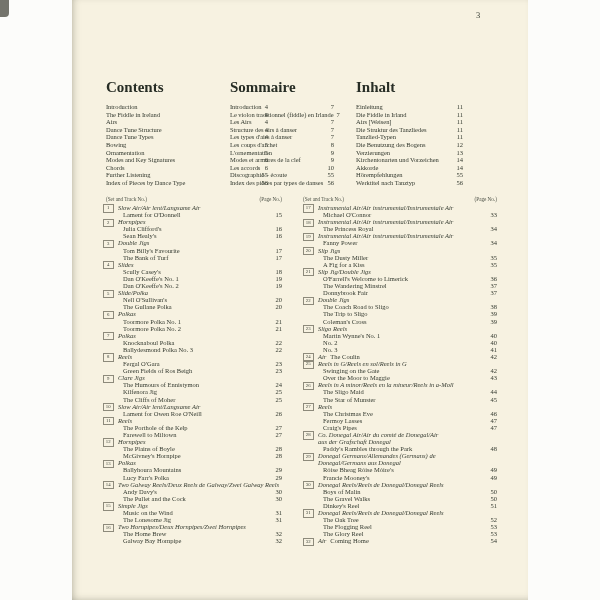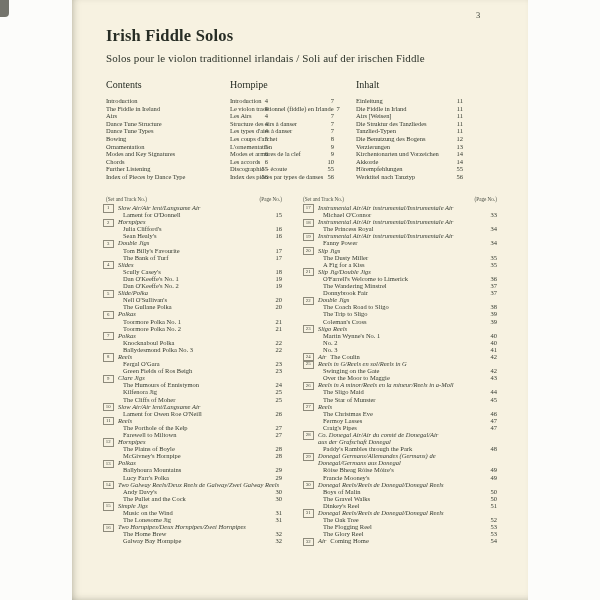--- a/index.html
+++ b/index.html
@@ -26,21 +26,21 @@
     white-space:nowrap;
   }
   .subtitle{
     position:absolute;left:34px;top:52px;
     font-size:11px;color:#2e342b;white-space:nowrap;letter-spacing:.1px;
   }
   .ccol{position:absolute;top:79px;}
   .ccol-1{left:34px;width:162px;}
   .ccol-2{left:158px;width:104px;}
   .ccol-3{left:284px;width:107px;}
-  .chead{font-size:10px;font-weight:normal;color:#272d25;margin-bottom:7px;}
+  .chead{font-size:15px;font-weight:bold;color:#272d25;margin-bottom:7px;}
   .crow{display:flex;justify-content:space-between;font-size:6.5px;line-height:7.6px;white-space:nowrap;letter-spacing:-0.05px;}
   .cpage{padding-left:3px;}
   .pieces-head{
     position:absolute;left:34px;top:178px;
     font-size:11px;font-weight:bold;letter-spacing:-0.1px;color:#272d25;white-space:nowrap;
   }
   .plabel{position:absolute;top:196px;font-size:5.2px;color:#4c5146;white-space:nowrap;}
   .pl-set-1{left:34px;} .pl-page-1{left:160px;width:50px;text-align:right;}
   .pl-set-2{left:231px;} .pl-page-2{left:375px;width:50px;text-align:right;}
   .pcol{position:absolute;top:204px;font-size:6.5px;line-height:7.1px;}
@@ -58,22 +58,20 @@
   .iline{display:flex;justify-content:space-between;padding-left:20px;white-space:nowrap;}
   .pg{font-style:normal;padding-left:3px;}
 </style>
 </head>
 <body>
 
 <div class="corner-artifact"></div>
 
 <div class="page">
   <div class="page-no">3</div>
-  <div class="title">Irish Fiddle Solos</div>
-  <div class="subtitle">Solos pour le violon traditionnel irlandais / Soli auf der irischen Fiddle</div>
 
   <div class="ccol ccol-1">
     <div class="chead">Contents</div>
     <div class="citems">
         <div class="crow">
           <span class="clabel">Introduction</span>
           <span class="cpage">4</span>
         </div>
         <div class="crow">
           <span class="clabel">The Fiddle in Ireland</span>
@@ -111,21 +109,21 @@
           <span class="clabel">Further Listening</span>
           <span class="cpage">55</span>
         </div>
         <div class="crow">
           <span class="clabel">Index of Pieces by Dance Type</span>
           <span class="cpage">56</span>
         </div>
       </div>
   </div>
   <div class="ccol ccol-2">
-    <div class="chead">Hornpipe</div>
+    <div class="chead">Sommaire</div>
     <div class="citems">
         <div class="crow">
           <span class="clabel">Introduction</span>
           <span class="cpage">7</span>
         </div>
         <div class="crow">
           <span class="clabel">Le violon traditionnel (fiddle) en Irlande</span>
           <span class="cpage">7</span>
         </div>
         <div class="crow">

